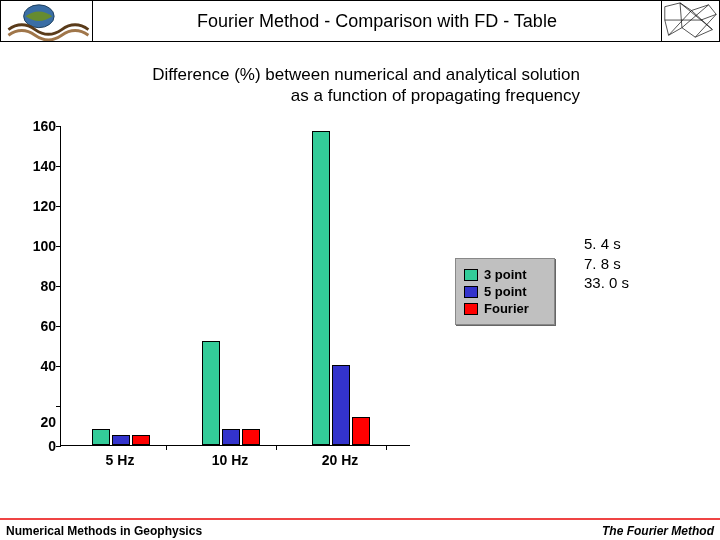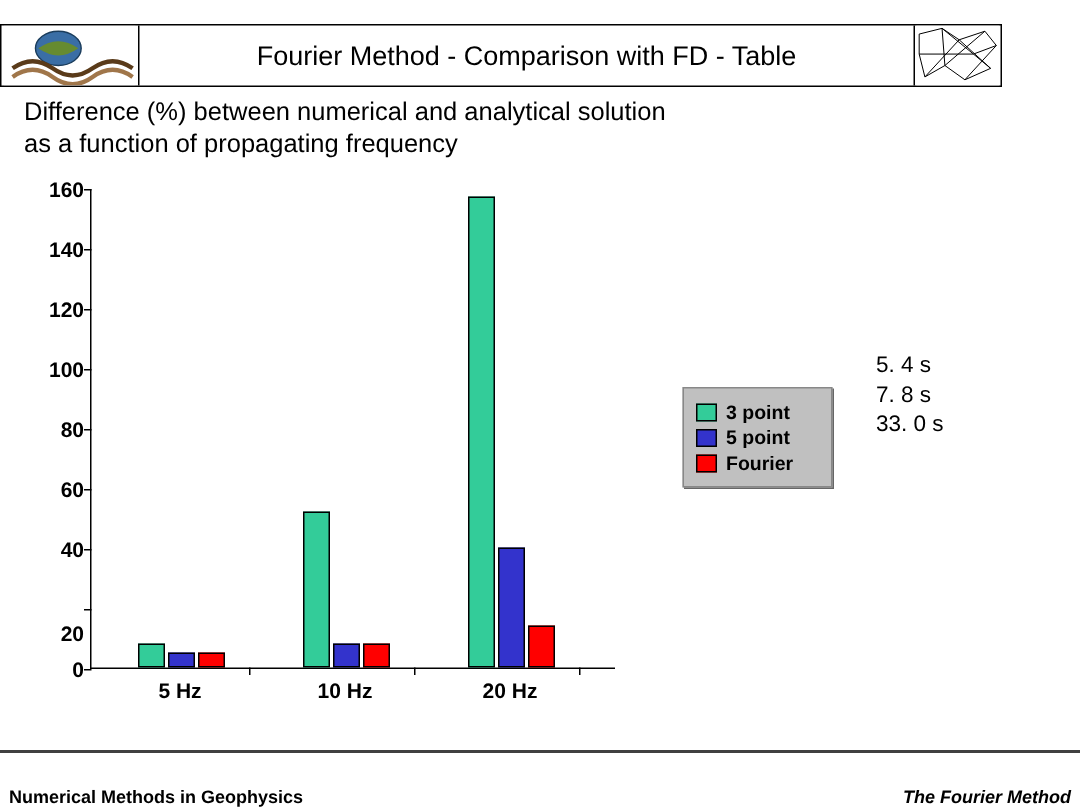--- a/index.html
+++ b/index.html
@@ -1,32 +1,32 @@
 <!DOCTYPE html>
 <html><head>
 <meta charset="utf-8">
 <style>
   * { box-sizing: border-box; margin: 0; padding: 0; }
   html, body { width: 720px; height: 540px; font-family: Arial, Helvetica, sans-serif; background: #fff; }
   .slide { width: 720px; height: 540px; position: relative; background: #fff; }
 
   
   .titlebar {
-    position: absolute; left: 0; top: 16px; width: 668px; height: 42px;
+    position: absolute; left: 0; top: 0; width: 720px; height: 42px;
     border: 1.5px solid #000; background: #fff; display: flex;
   }
   .tb-left { width: 92px; height: 100%; border-right: 1.5px solid #000; position: relative; overflow: hidden; }
   .tb-left svg { width: 100%; height: 100%; }
   .tb-mid  { flex: 1 1 auto; display: flex; align-items: center; justify-content: center; }
   .tb-mid span { font-size: 18px; }
   .tb-right { width: 58px; height: 100%; border-left: 1.5px solid #000; position: relative; }
   .tb-right svg { width: 100%; height: 100%; }
 
   
-  .subtitle { position: absolute; left: 0; top: 64px; width: 580px; text-align: left; font-size: 17px; line-height: 1.25; padding-left: 16px; }
+  .subtitle { position: absolute; left: 0; top: 64px; width: 580px; text-align: right; font-size: 17px; line-height: 1.25; padding-left: 16px; }
 
   
   .chart-wrap { position: absolute; left: 22px; top: 126px; width: 410px; height: 340px; }
   .yaxis { position: absolute; left: 0; top: 0; width: 38px; height: 320px; }
   .ytick { position: absolute; right: 4px; font-size: 14px; font-weight: bold; transform: translateY(-50%); }
   .plot { position: absolute; left: 38px; top: 0; width: 350px; height: 320px; border-left: 1.5px solid #000; border-bottom: 1.5px solid #000; }
   .tickmark-y { position: absolute; left: -5px; width: 5px; height: 1px; background: #000; }
   .tickmark-x { position: absolute; bottom: -5px; height: 5px; width: 1px; background: #000; }
   .xlabel { position: absolute; top: 326px; font-size: 14px; font-weight: bold; text-align: center; transform: translateX(-50%); }
   .bar { position: absolute; bottom: 0; width: 18px; border: 1px solid #000; }
@@ -38,21 +38,21 @@
   .legend { position: absolute; left: 455px; top: 258px; width: 100px; background: #c0c0c0; border: 1px solid #888; padding: 6px 8px 6px 8px; box-shadow: 1px 1px 0 #666; }
   .legend-row { display: flex; align-items: center; margin: 2px 0; }
   .swatch { width: 14px; height: 12px; border: 1px solid #000; margin-right: 6px; flex-shrink: 0; }
   .legend-row span { font-size: 13px; font-weight: bold; }
 
   
   .simtime { position: absolute; left: 562px; top: 234px; font-size: 15px; line-height: 1.3; }
   .simtime .indent { padding-left: 22px; }
 
   
-  .footer { position: absolute; left: 0; bottom: 0; width: 720px; height: 40px; border-top: 2px solid #404040; }
+  .footer { position: absolute; left: 0; bottom: 0; width: 720px; height: 22px; border-top: 2px solid #ef4444; }
   .foot-left  { position: absolute; left: 6px; bottom: 2px; font-size: 12px; font-weight: bold; }
   .foot-right { position: absolute; right: 6px; bottom: 2px; font-size: 12px; font-weight: bold; font-style: italic; }
 </style>
 </head>
 <body>
 
 <div class="slide">
 
   <div class="titlebar">
     <div class="tb-left">

